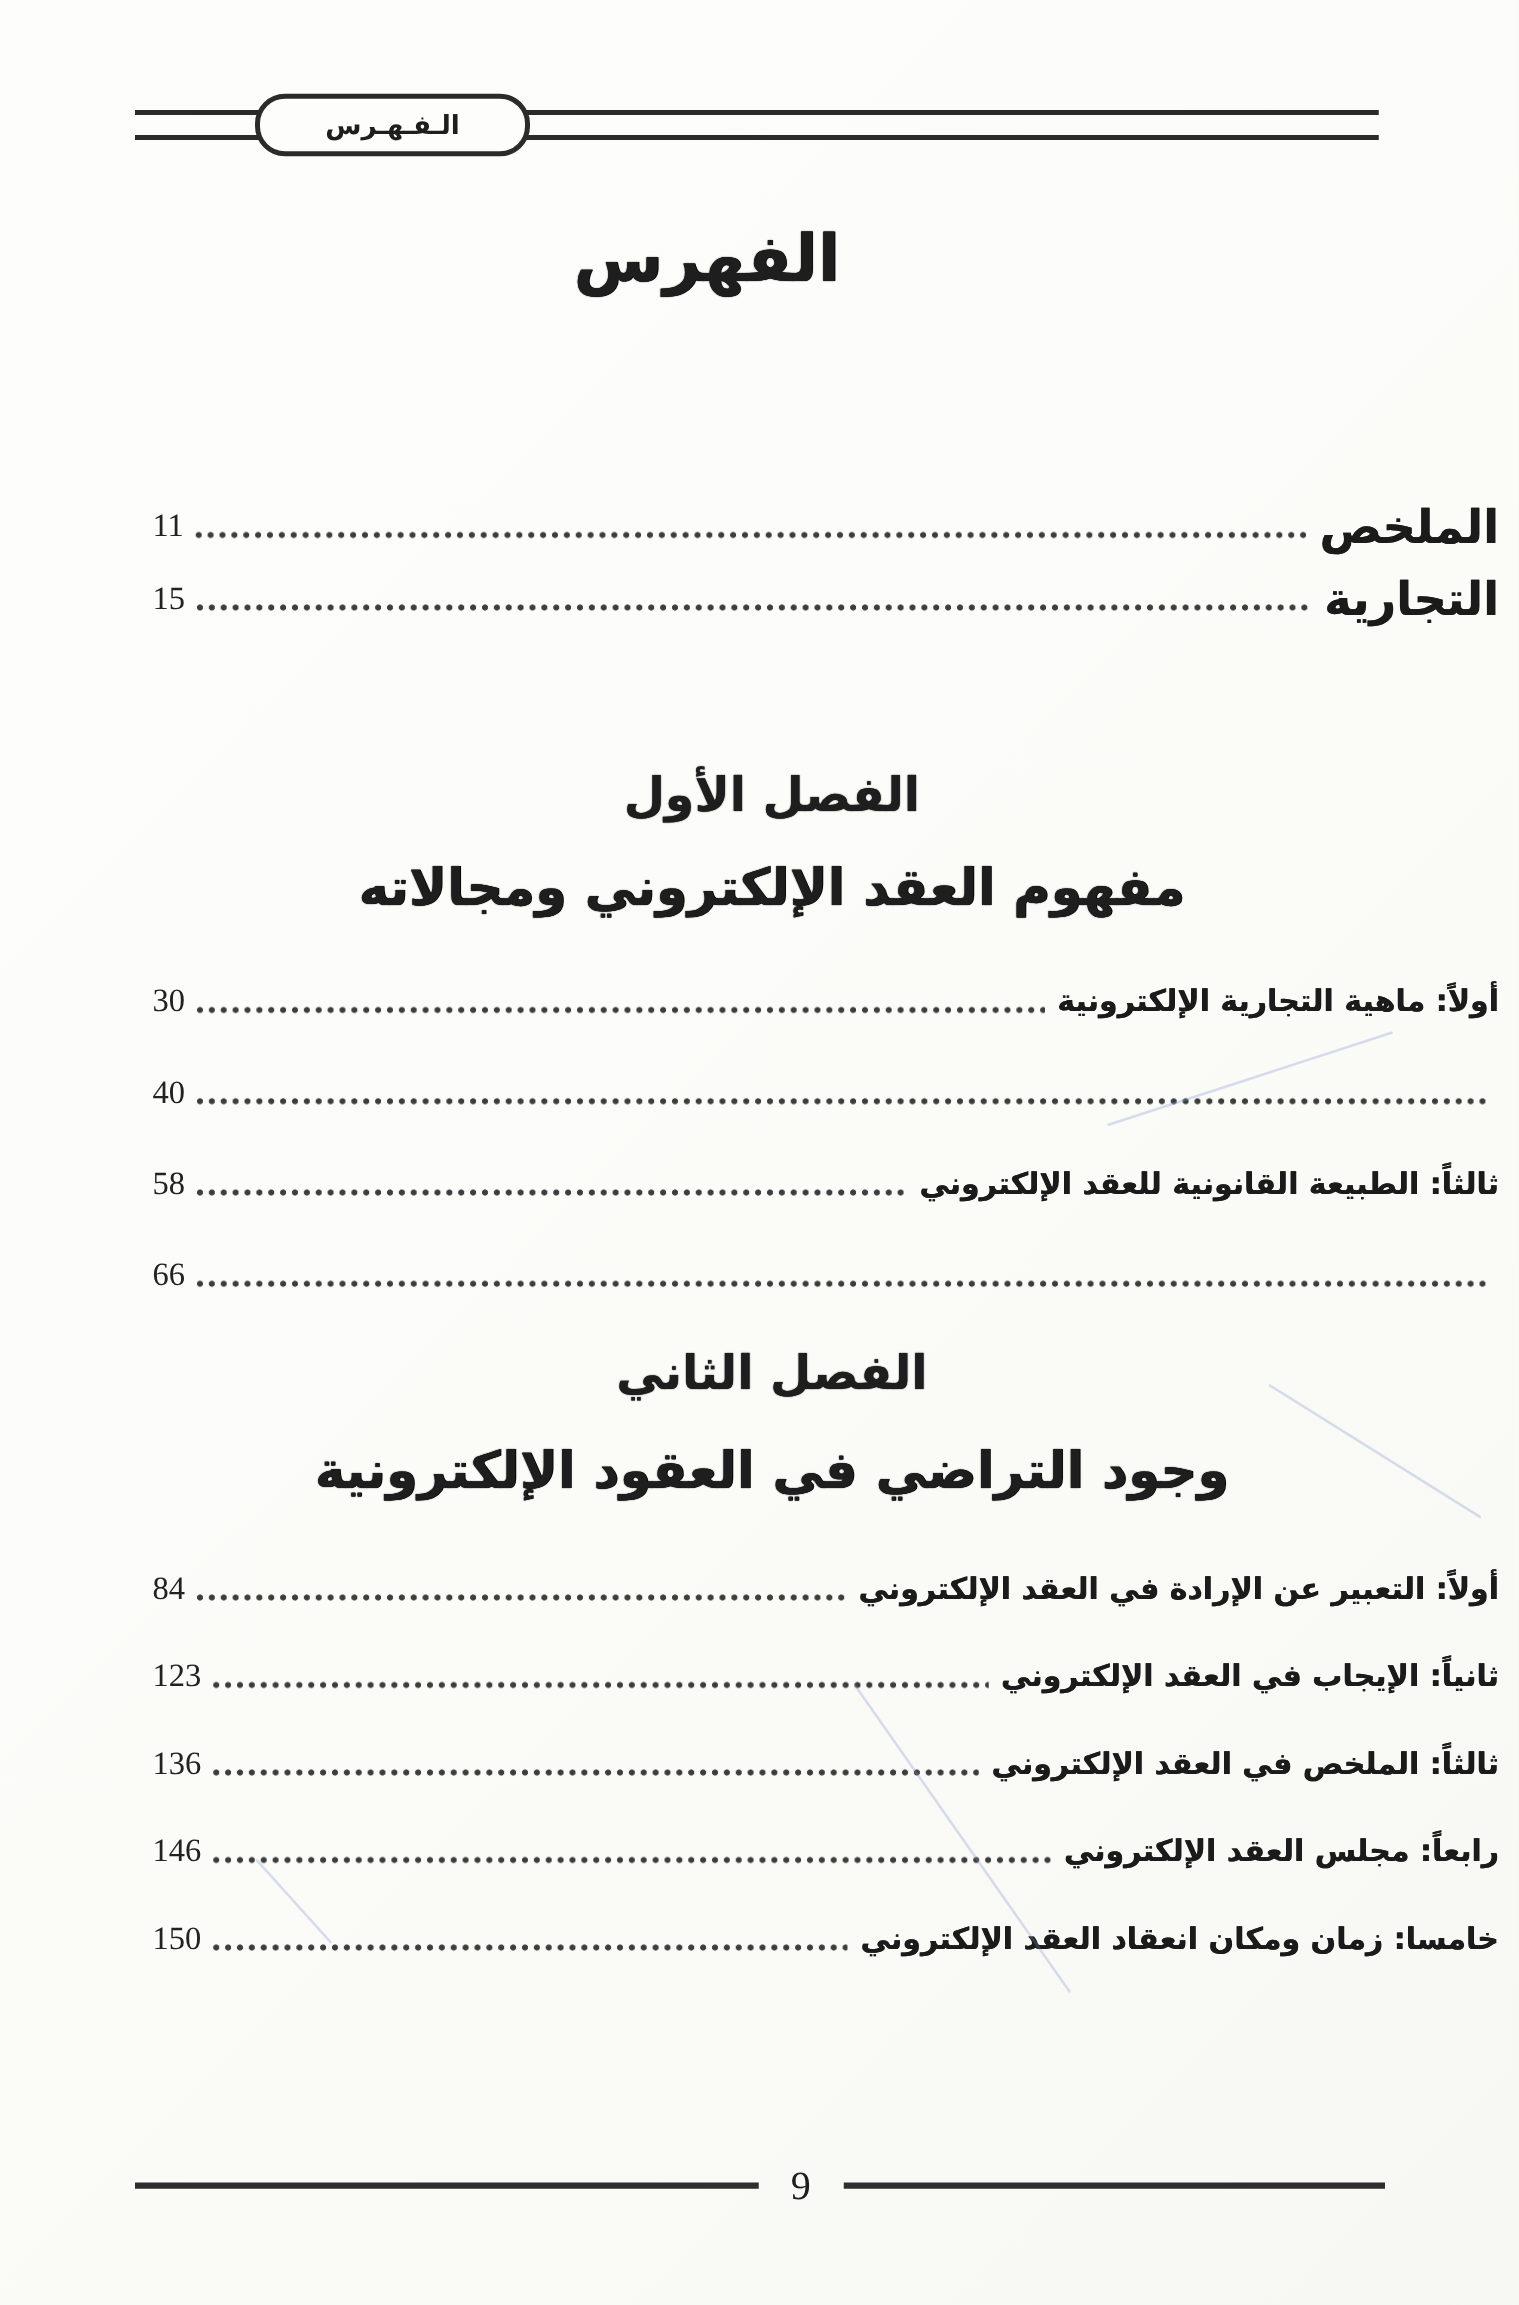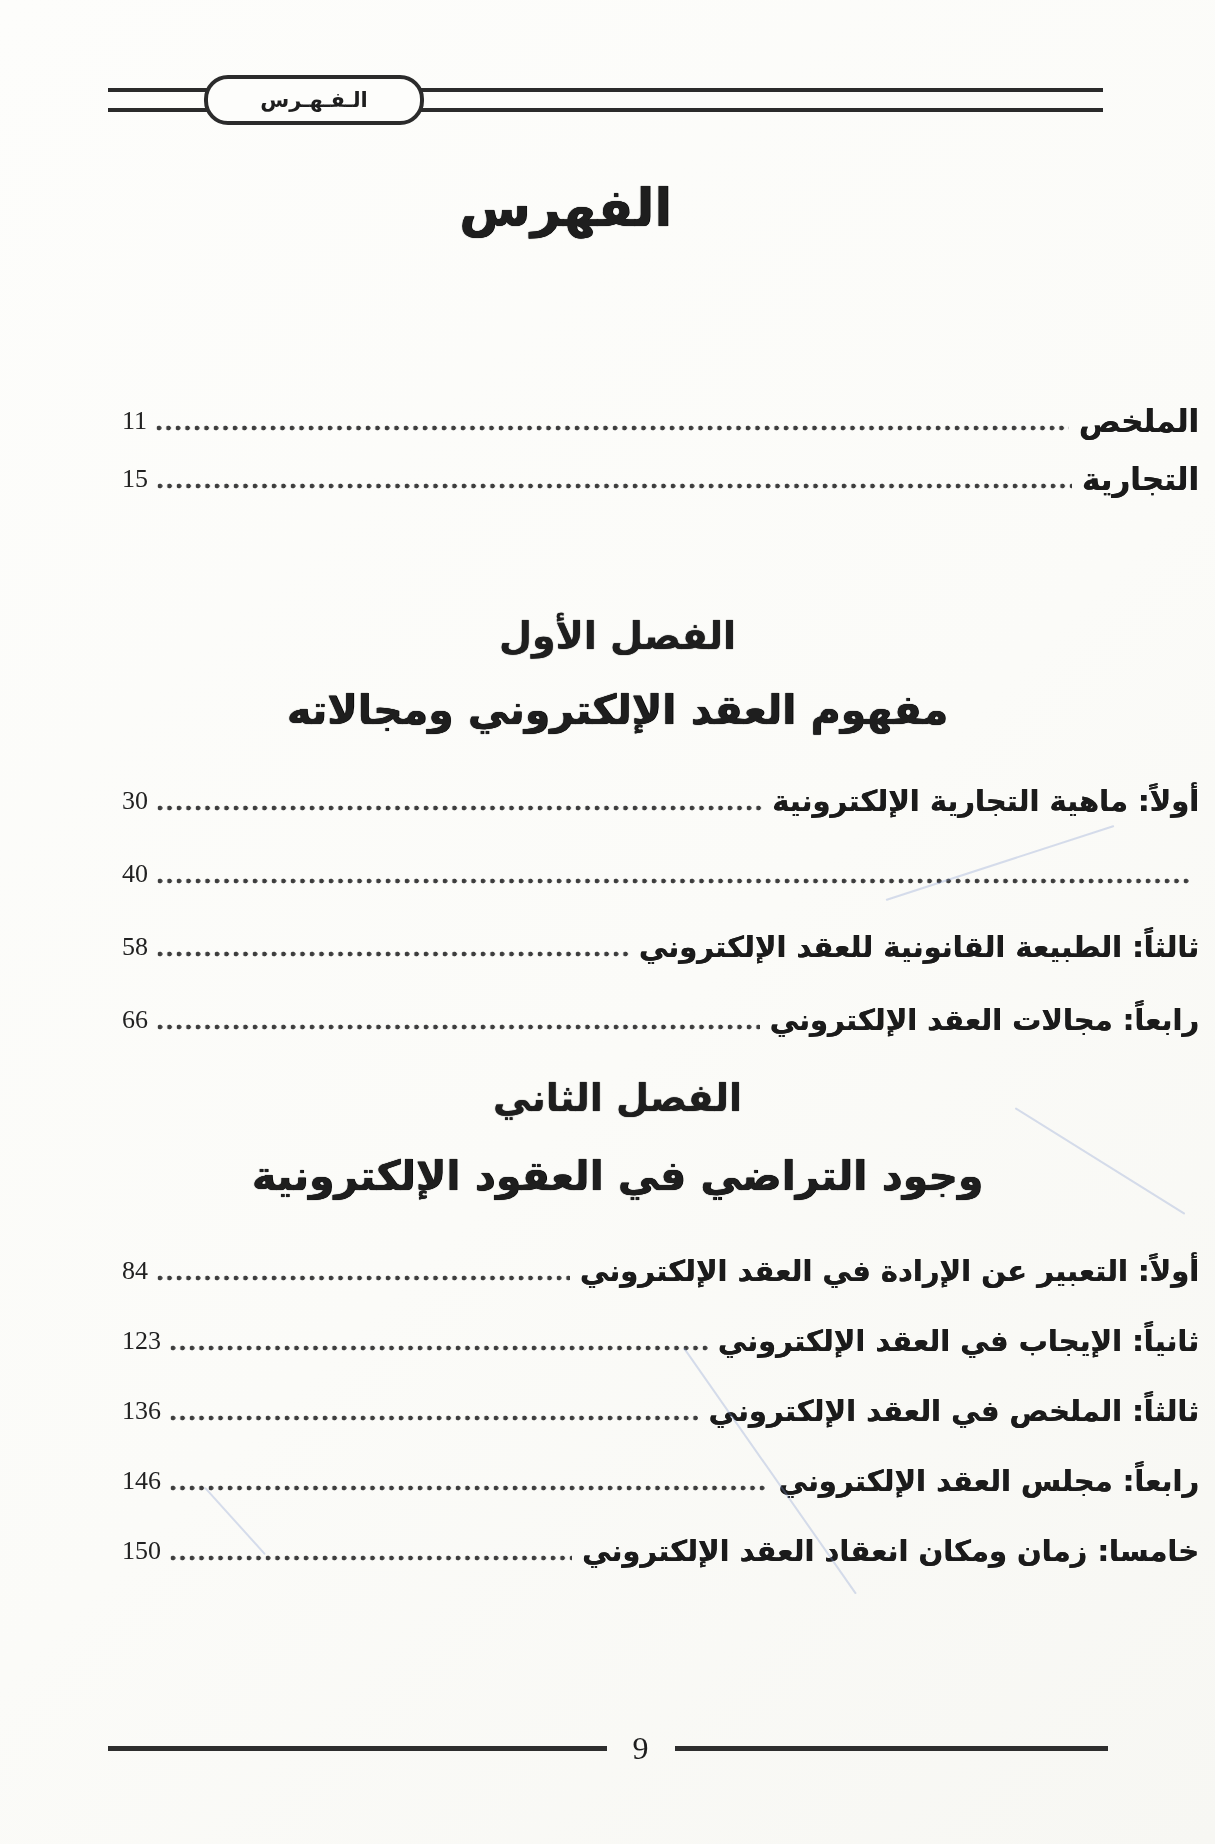--- a/index.html
+++ b/index.html
@@ -53,25 +53,25 @@
   .toc-ch1{top:764px;}
   .toc-ch2{top:1236px;}
   .toc-row{
     display:flex;align-items:center;direction:rtl;
   }
   .toc-front .toc-row{height:58px;}
   .toc-ch1 .toc-row{height:73px;}
   .toc-ch2 .toc-row{height:70px;}
   .toc-label{
     flex:0 0 auto;
-    font-size:29px;font-weight:bold;color:#1b1b1b;
+    font-size:24px;font-weight:bold;color:#1b1b1b;
     white-space:nowrap;
     text-shadow:0.4px 0 0 #1b1b1b;
   }
-  .toc-front .toc-label{font-size:31px;}
+  .toc-front .toc-label{font-size:37px;}
   .dots{
     flex:1 1 auto;height:10px;align-self:center;
     margin:14px 10px 0 8px;
     background-image:radial-gradient(circle at 4px 5px,#3d3d3d 2.1px,transparent 2.7px);
     background-size:9.5px 10px;background-repeat:repeat-x;
   }
   .toc-page{
     flex:0 0 auto;
     font-family:"Liberation Serif",serif;
     font-size:26px;color:#222;
@@ -160,21 +160,20 @@
     <div class="toc-row">
       <span class="dots"></span>
       <span class="toc-page">40</span>
     </div>
     <div class="toc-row">
       <span class="toc-label">ثالثاً: الطبيعة القانونية للعقد الإلكتروني</span>
       <span class="dots"></span>
       <span class="toc-page">58</span>
     </div>
     <div class="toc-row">
-      <span class="toc-label">رابعاً: مجالات العقد الإلكتروني</span>
       <span class="dots"></span>
       <span class="toc-page">66</span>
     </div>
   </div>
 
   <div class="chapter-title ch2-title" dir="rtl">الفصل الثاني</div>
   <div class="chapter-subtitle ch2-subtitle" dir="rtl">وجود التراضي في العقود الإلكترونية</div>
 
   <div class="toc toc-ch2">
     <div class="toc-row">

